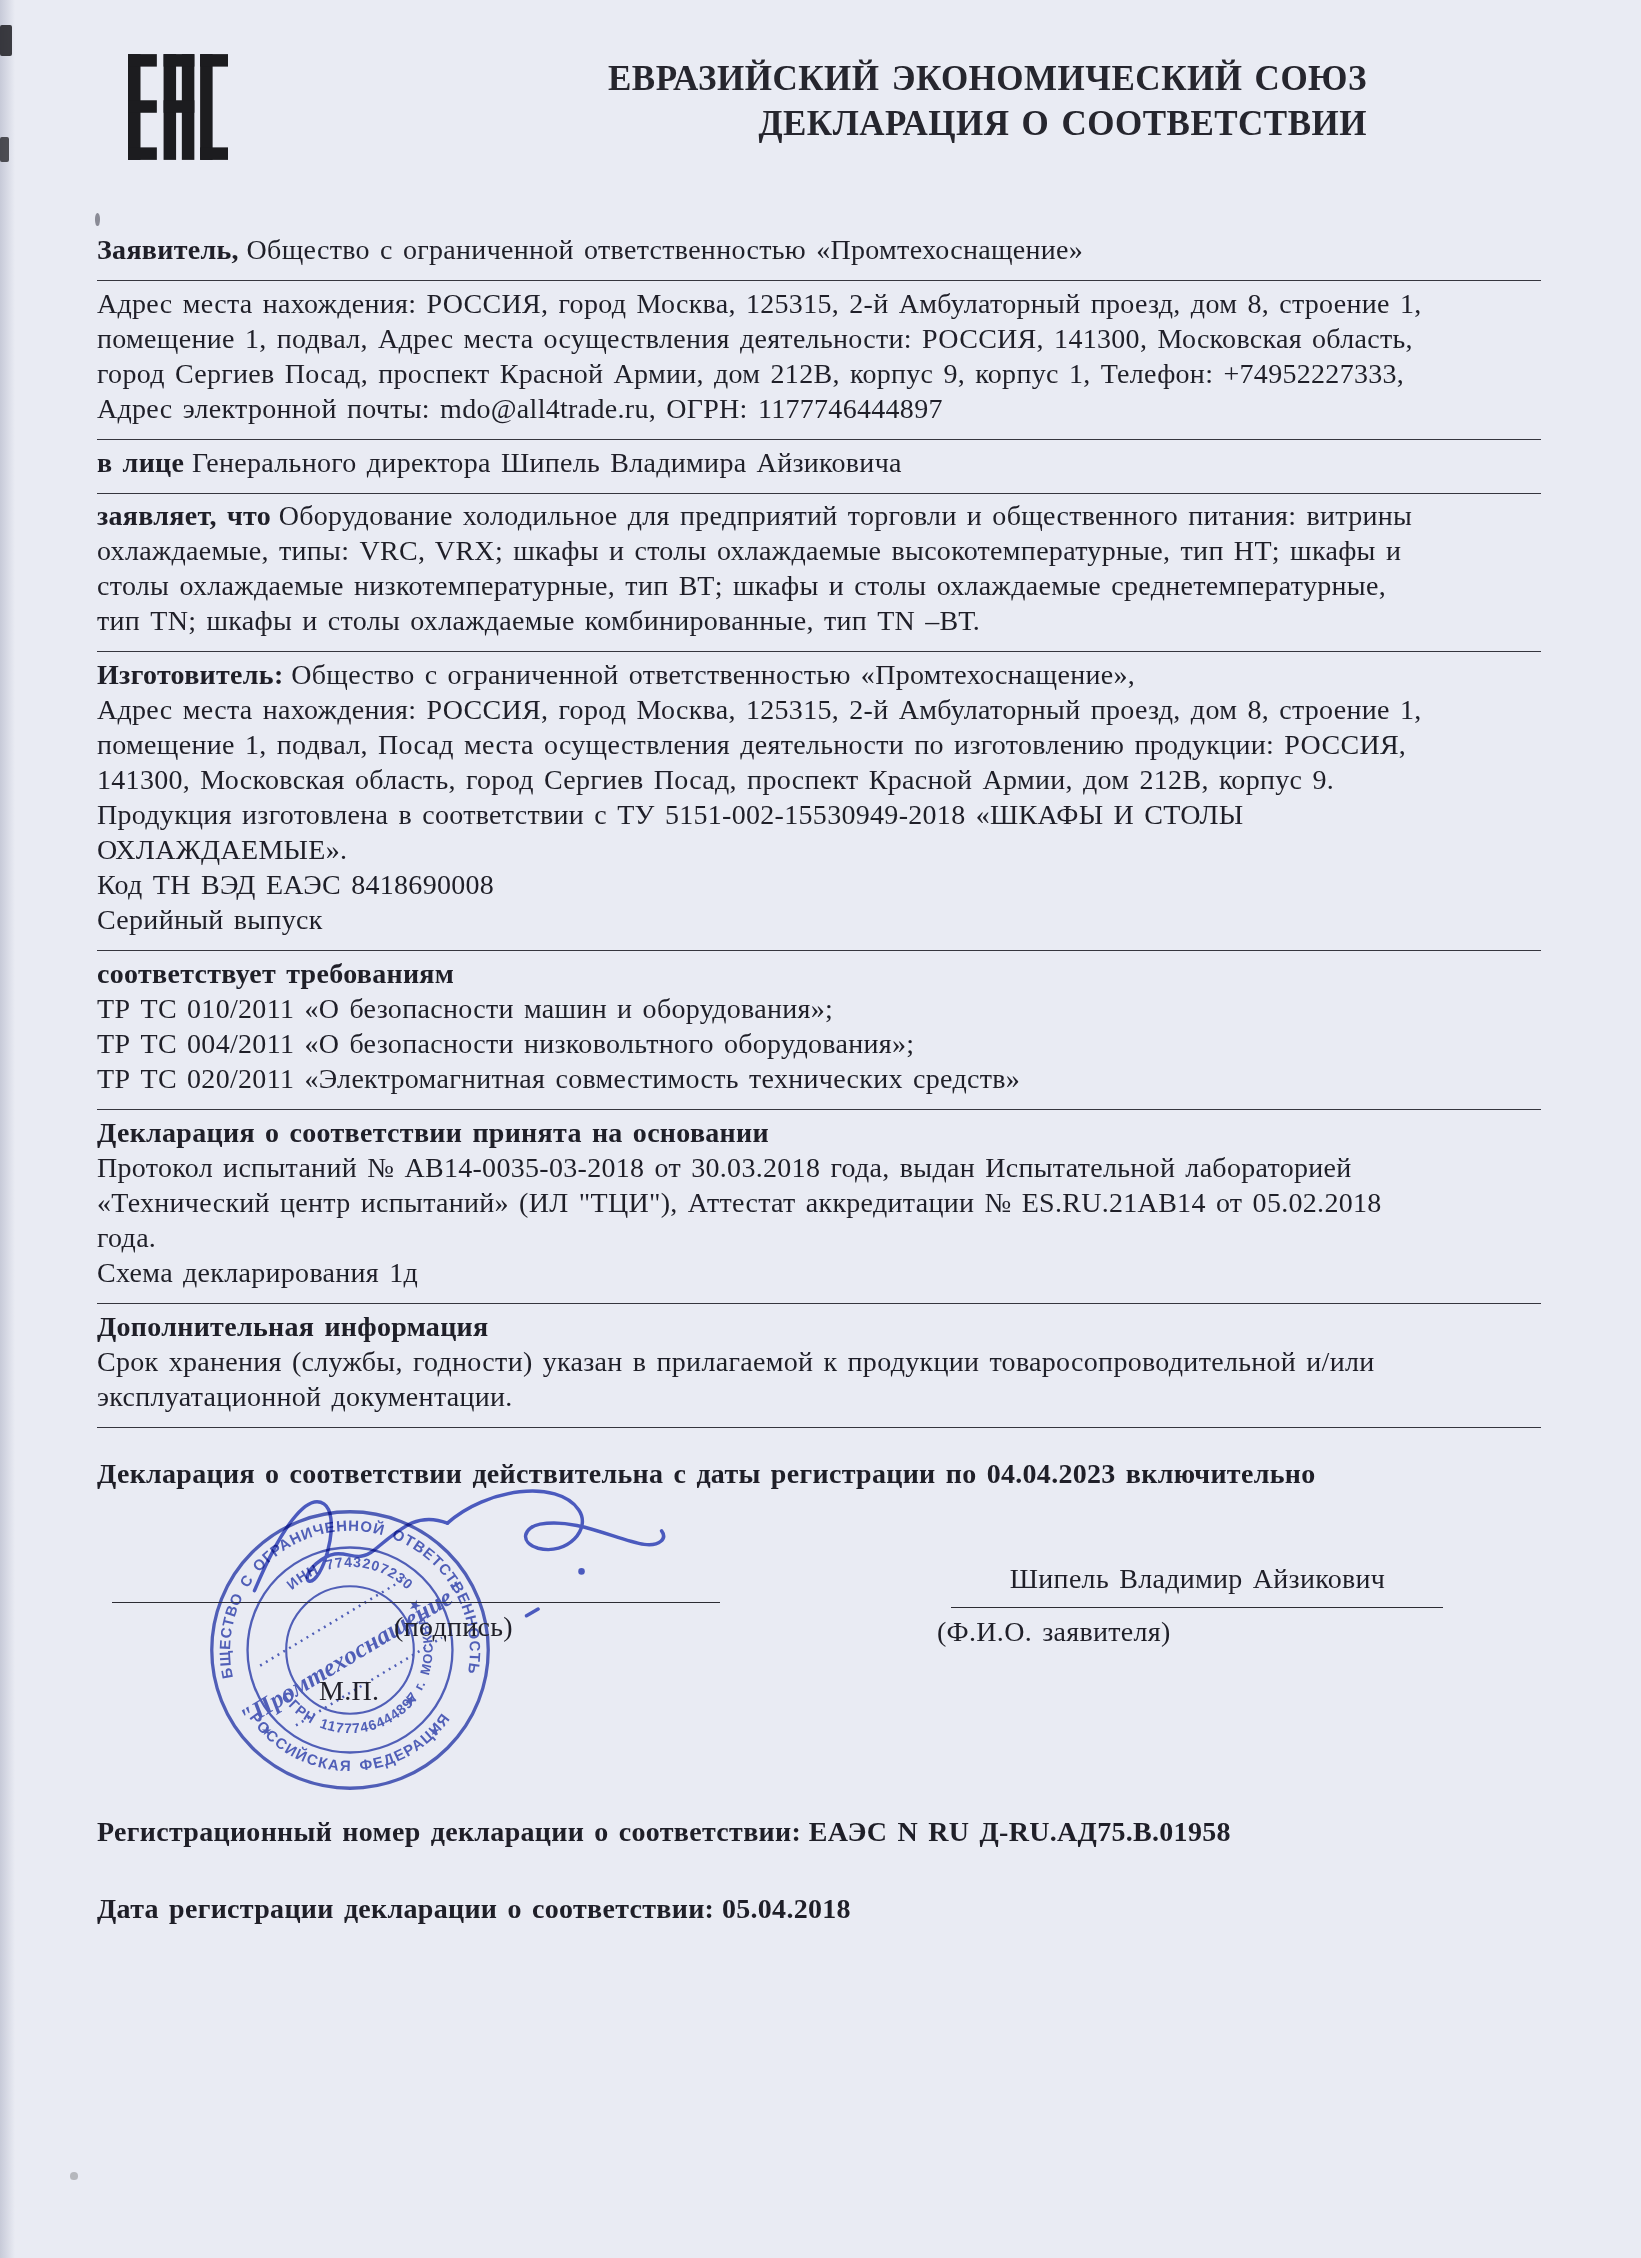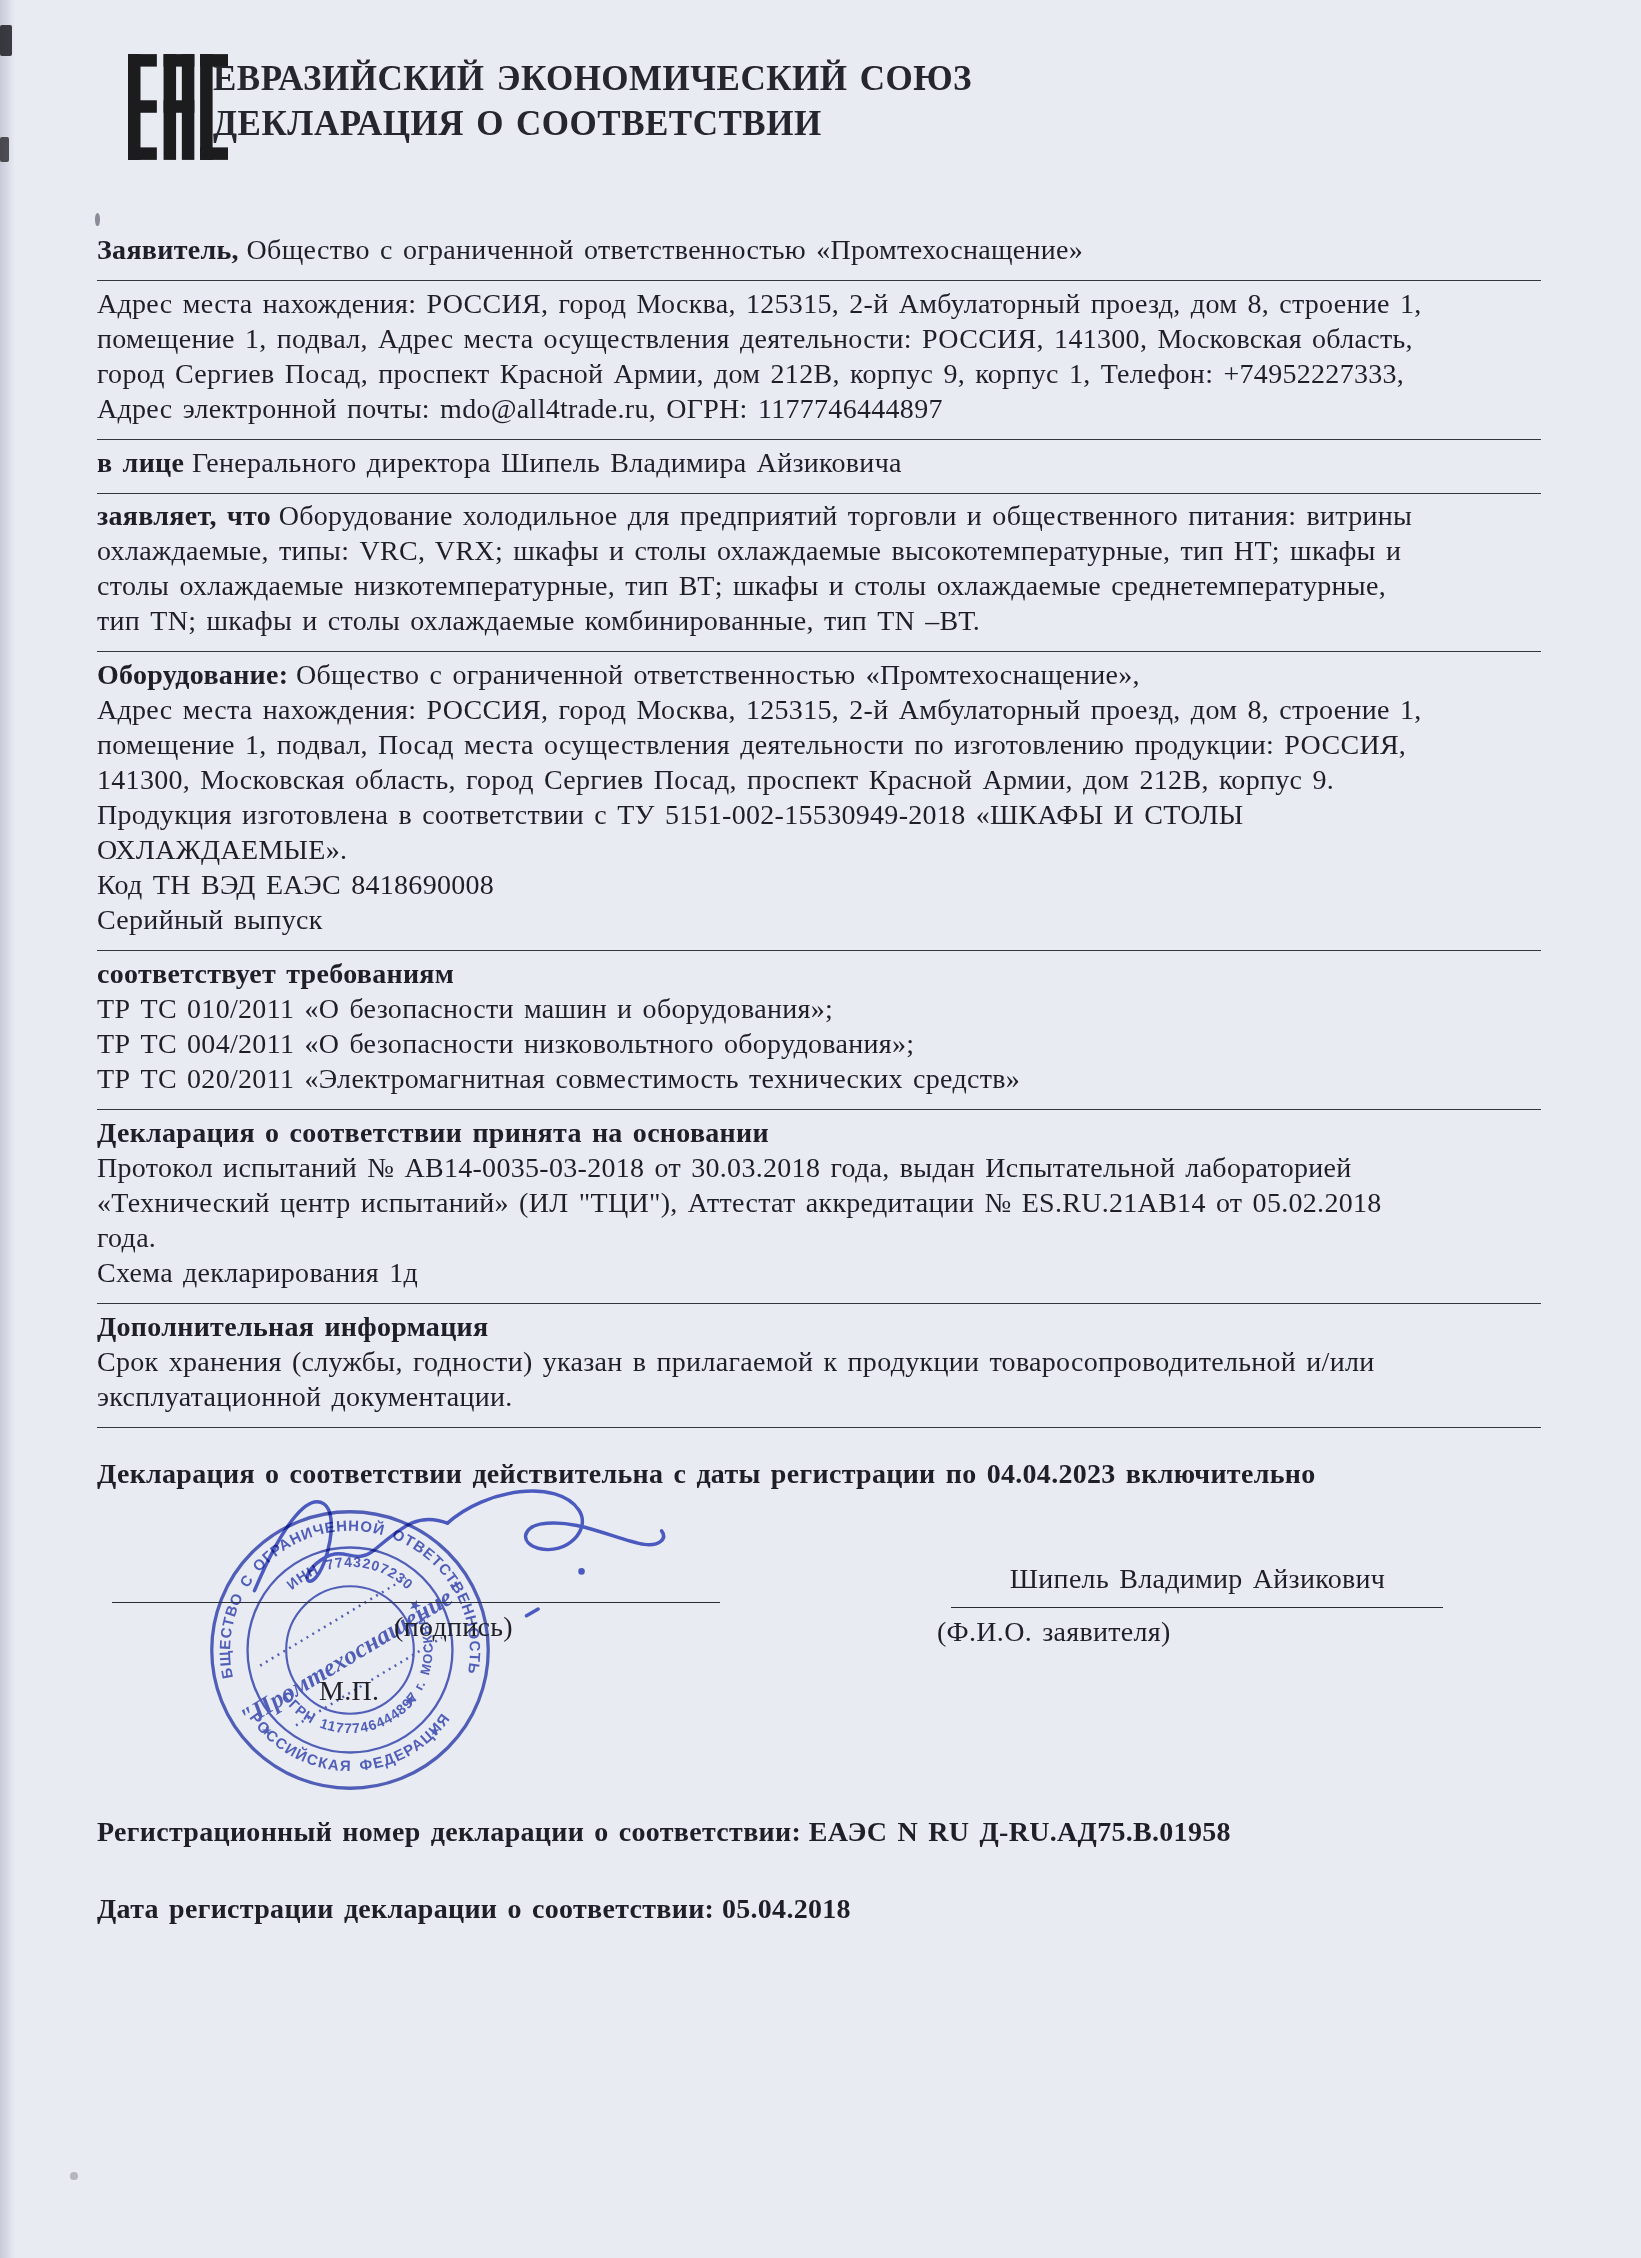--- a/index.html
+++ b/index.html
@@ -15,21 +15,21 @@
   .speck{position:absolute;background:#1d1d22;}
   .speck.s1{left:0;top:25px;width:11.6px;height:31px;opacity:.85;border-radius:1.9px;}
   .speck.s2{left:0;top:137px;width:8.7px;height:25px;opacity:.75;border-radius:1.9px;}
   .speck.s3{left:95px;top:213px;width:4.8px;height:12.6px;opacity:.55;border-radius:50%;background:#3c3c48;}
   .speck.s4{left:70px;top:2172px;width:7.7px;height:7.7px;opacity:.35;border-radius:50%;background:#555;}
 
   .content{position:absolute;left:97px;top:0;width:1444px;}
 
   .doc-header{position:relative;height:232px;}
   .eac-logo{position:absolute;left:31px;top:54px;}
-  .doc-title{position:absolute;left:116px;right:174px;top:56px;text-align:left;
+  .doc-title{position:absolute;left:116px;right:174px;top:56px;text-align:right;
     font-weight:bold;font-size:35px;line-height:45px;color:#26262e;letter-spacing:0.5px;}
 
   .sec{border-bottom:1.9px solid #35353d;padding-bottom:13px;margin-bottom:4.8px;}
   .line{white-space:nowrap;}
   .line b{margin-right:7.7px;}
   .hd{font-weight:bold;}
 
   .validity{font-weight:bold;margin-top:28px;white-space:nowrap;}
 
   .sign-area{position:relative;height:323px;}
@@ -100,21 +100,21 @@
     </div>
 
     <div class="sec">
       <div class="line"><b>заявляет, что</b><span>Оборудование холодильное для предприятий торговли и общественного питания: витрины</span></div>
       <div class="line">охлаждаемые, типы: VRC, VRX; шкафы и столы охлаждаемые высокотемпературные, тип НТ; шкафы и</div>
       <div class="line">столы охлаждаемые низкотемпературные, тип ВТ; шкафы и столы охлаждаемые среднетемпературные,</div>
       <div class="line">тип TN; шкафы и столы охлаждаемые комбинированные, тип TN –ВТ.</div>
     </div>
 
     <div class="sec">
-      <div class="line"><b>Оборудование:</b><span>Общество с ограниченной ответственностью «Промтехоснащение»,</span></div>
+      <div class="line"><b>Изготовитель:</b><span>Общество с ограниченной ответственностью «Промтехоснащение»,</span></div>
       <div class="line">Адрес места нахождения: РОССИЯ, город Москва, 125315, 2-й Амбулаторный проезд, дом 8, строение 1,</div>
       <div class="line">помещение 1, подвал, Посад места осуществления деятельности по изготовлению продукции: РОССИЯ,</div>
       <div class="line">141300, Московская область, город Сергиев Посад, проспект Красной Армии, дом 212В, корпус 9.</div>
       <div class="line">Продукция изготовлена в соответствии с ТУ 5151-002-15530949-2018 «ШКАФЫ И СТОЛЫ</div>
       <div class="line">ОХЛАЖДАЕМЫЕ».</div>
       <div class="line">Код ТН ВЭД ЕАЭС 8418690008</div>
       <div class="line">Серийный выпуск</div>
     </div>
 
     <div class="sec">

